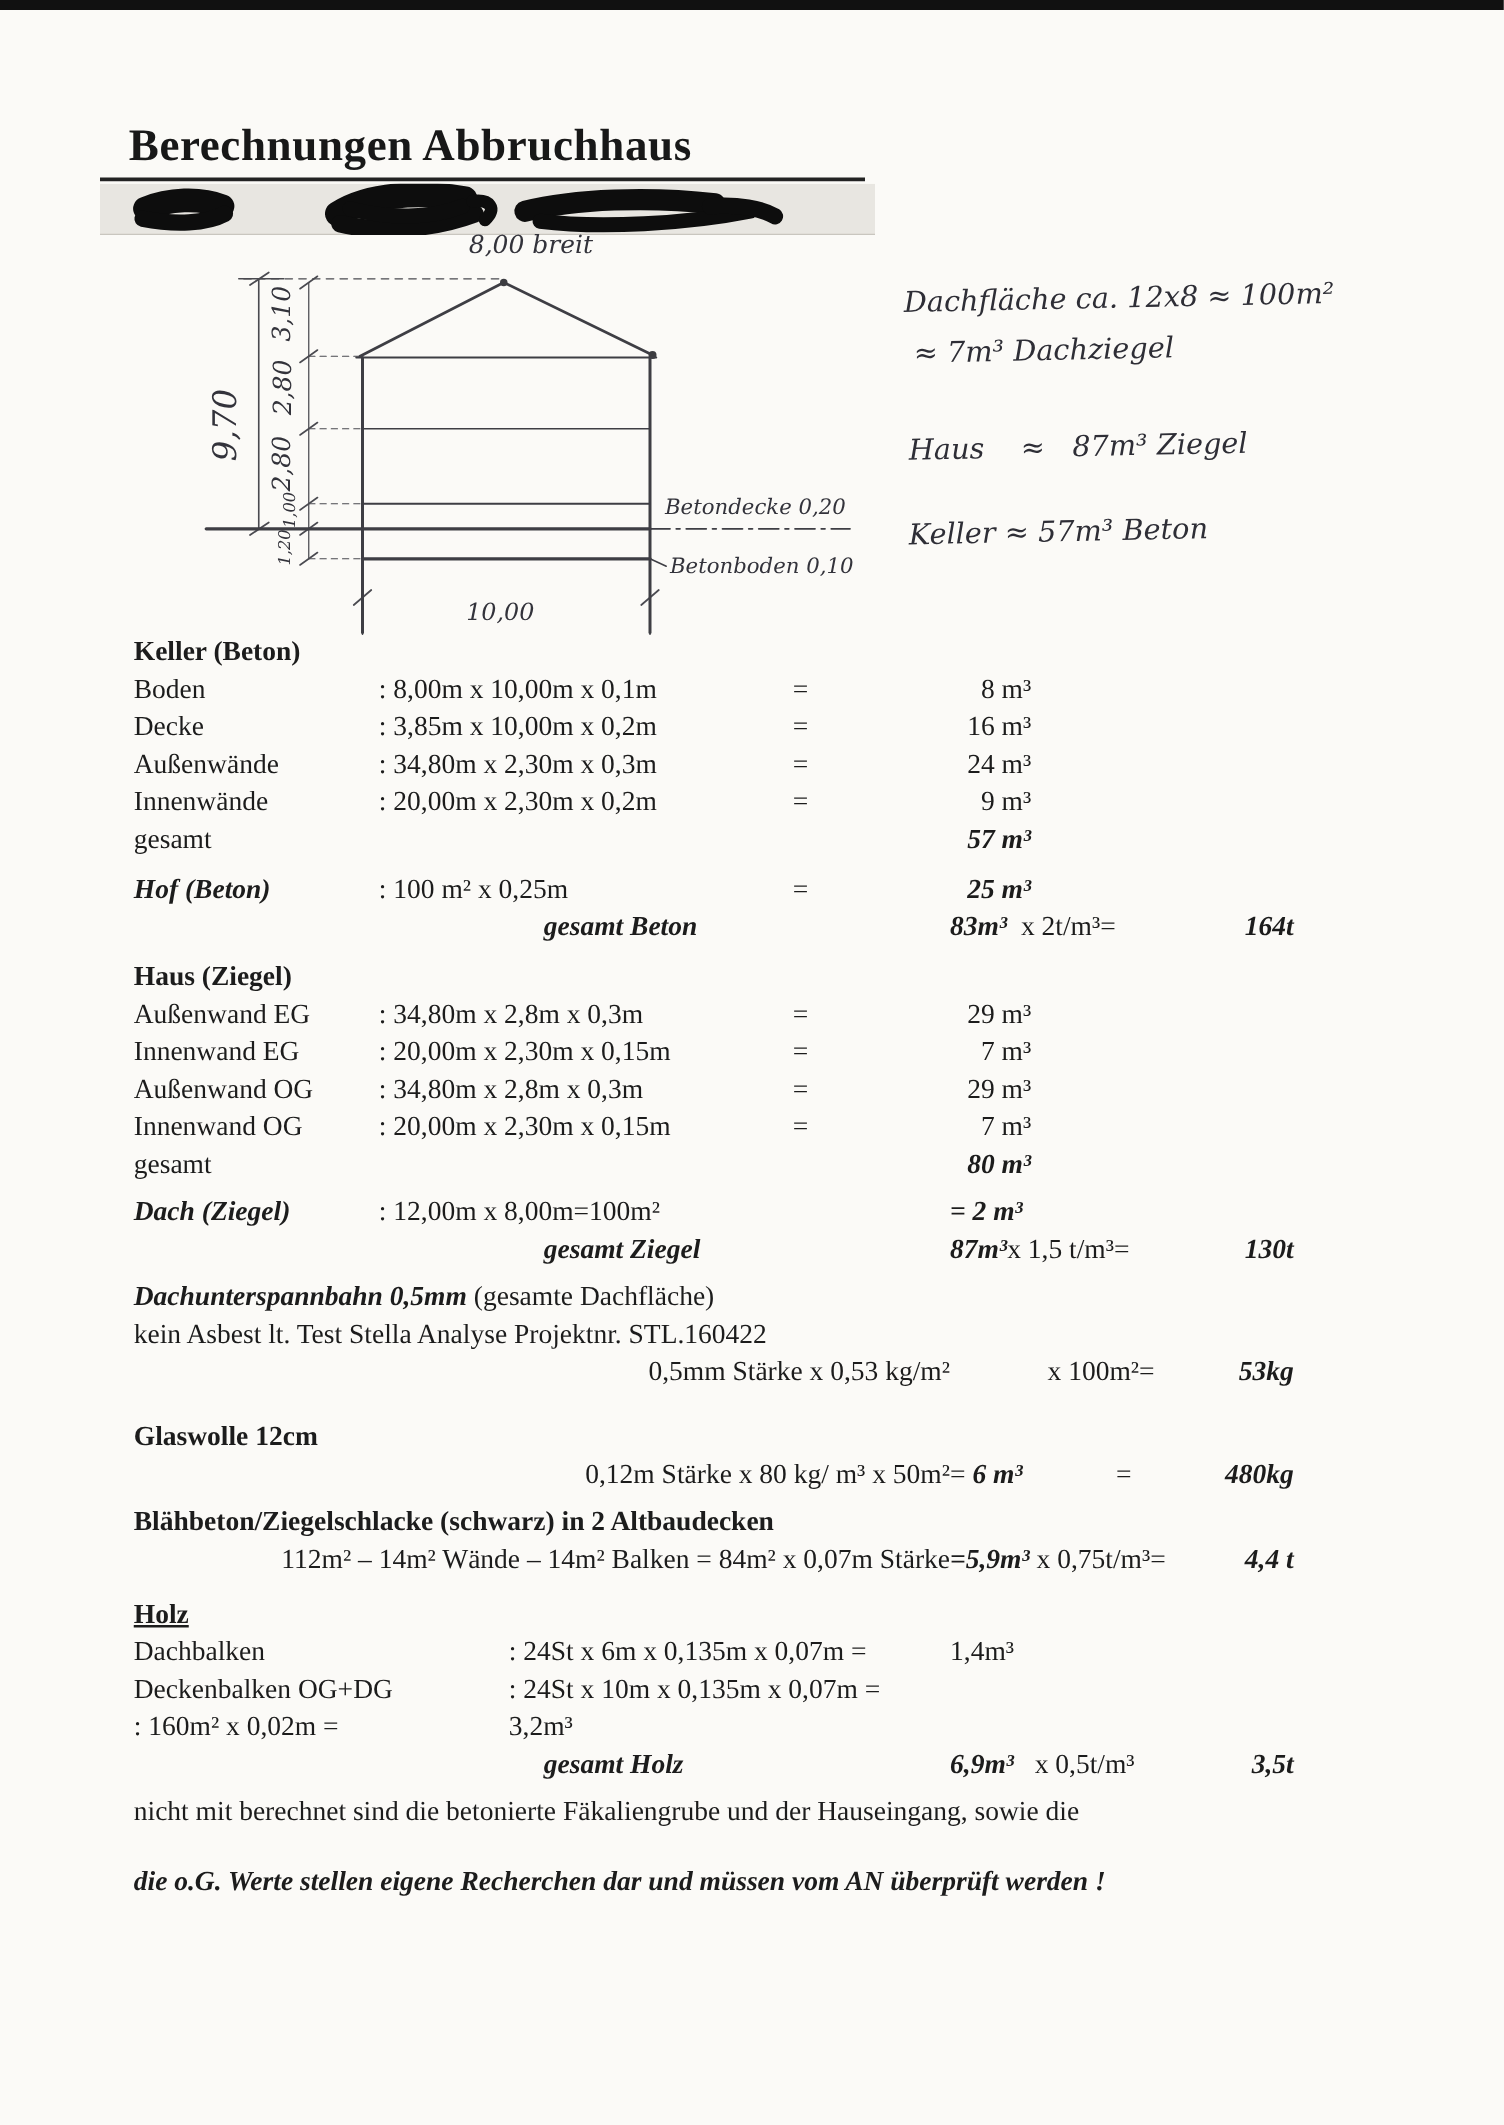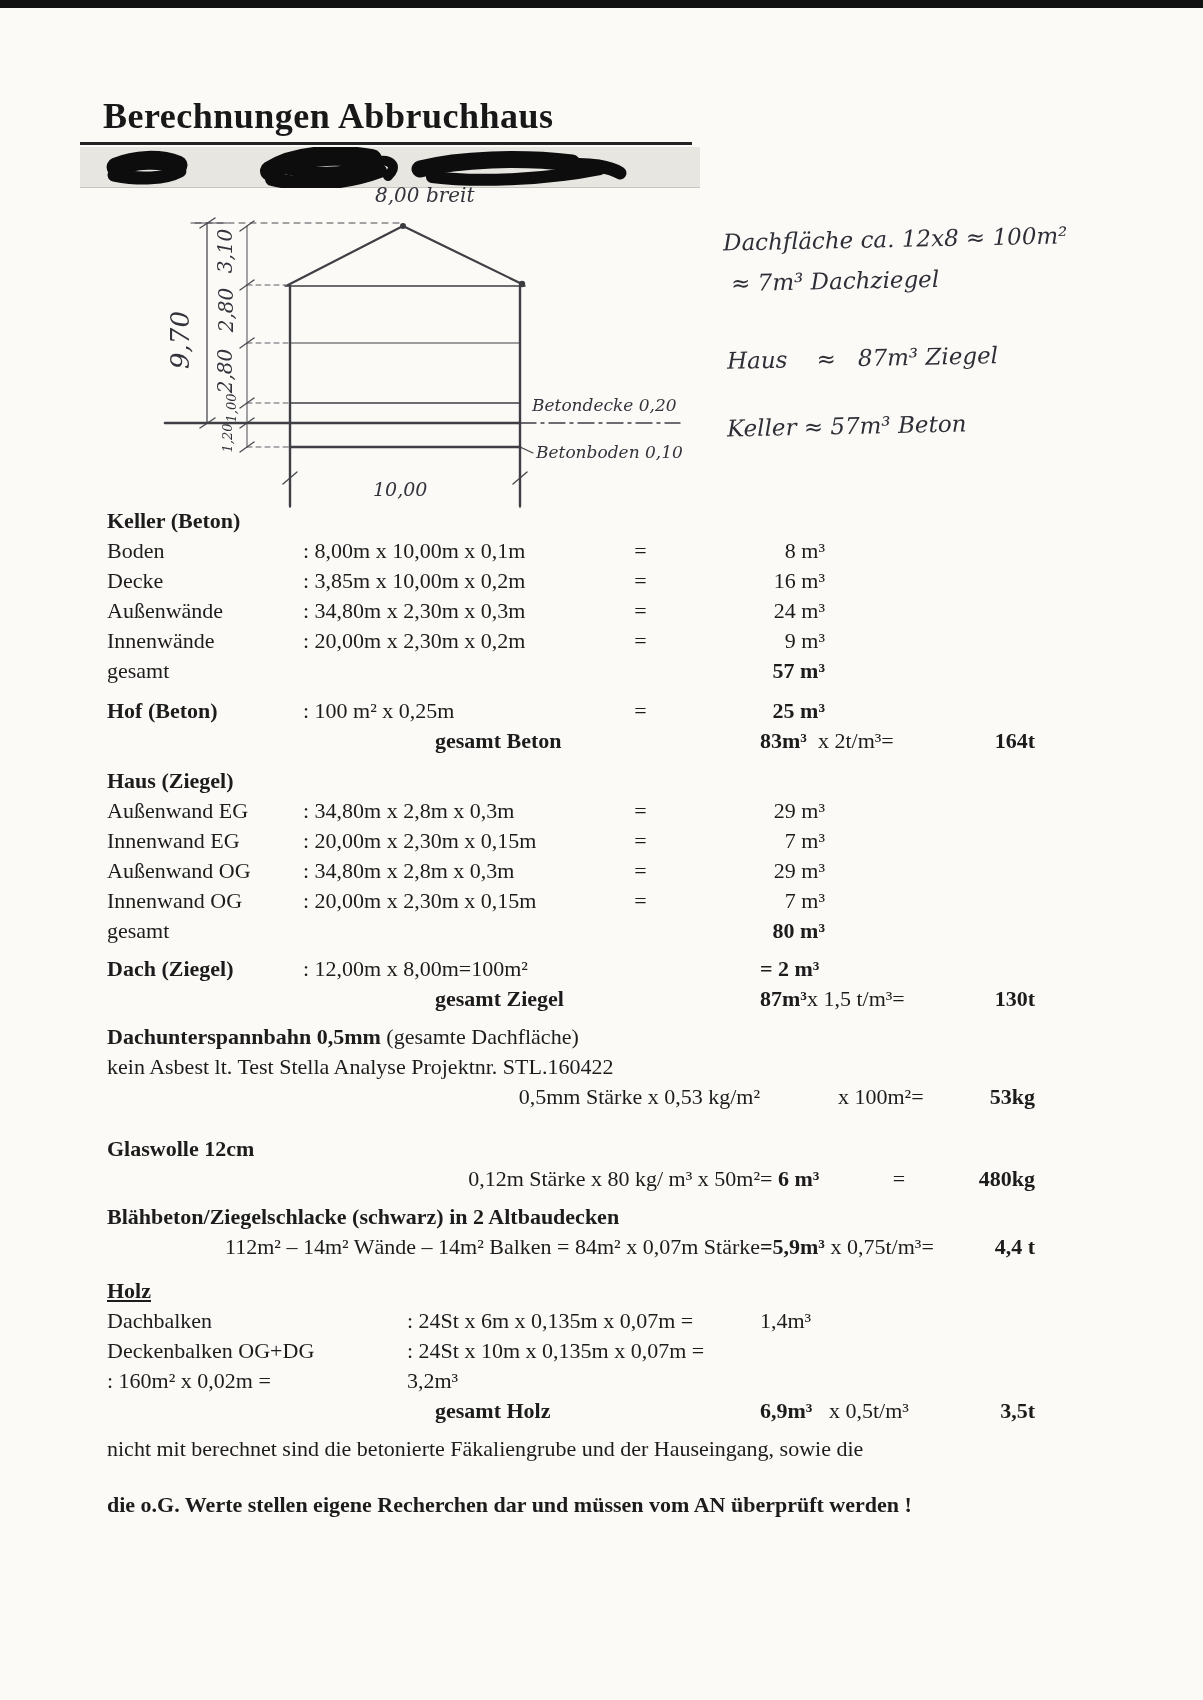--- a/index.html
+++ b/index.html
@@ -33,21 +33,21 @@
   }
   .hn1 { left:723px; top:226px; }
   .hn2 { left:731px; top:268px; }
   .hn3 { left:727px; top:345px; }
   .hn4 { left:727px; top:413px; }
 
   .doc-body {
     position:absolute; left:107px; top:500px; width:928px;
     font-size:22px; line-height:30px;
   }
-  .b { font-weight:bold; }
+  .b { font-weight:bold;font-style:italic; }
   .pre { white-space:pre; }
   .heading { font-weight:bold; }
 
   .row  { display:grid; grid-template-columns:196px 310px 55px 157px 1fr; }
   .rowD { display:grid; grid-template-columns:196px 310px 147px 1fr; }
   .rowH { display:grid; grid-template-columns:300px 353px 1fr; }
   .trow { display:grid; grid-template-columns:328px 325px 1fr; }
   .l2c  { display:grid; grid-template-columns:653px 1fr;text-align:right; }
   .eq   { text-align:center; }
   .val  { text-align:right; }

